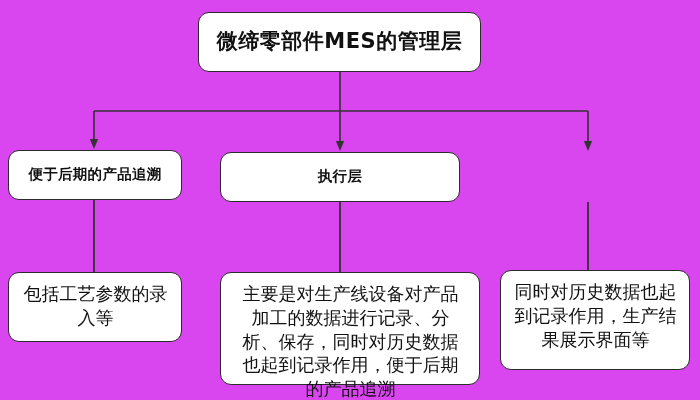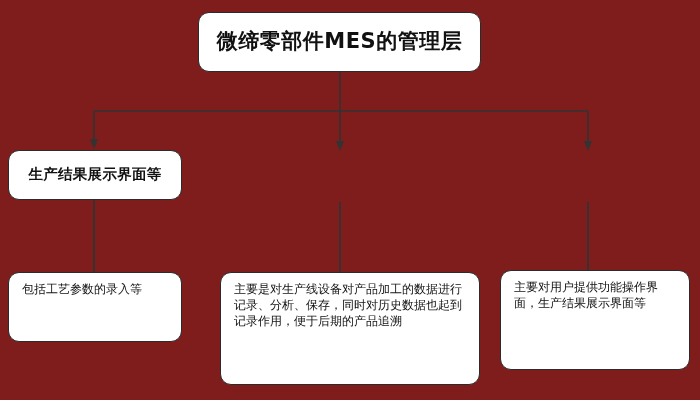--- a/index.html
+++ b/index.html
@@ -10,21 +10,21 @@
     width: 700px;
     height: 400px;
     background: #ffffff;
     font-family: "DejaVu Sans", "Liberation Sans", sans-serif;
     overflow: hidden;
   }
   #diagram-root {
     position: relative;
     width: 700px;
     height: 400px;
-    background: #7f1d1d;
+    background: #d946ef;
   }
   #connector-layer {
     position: absolute;
     left: 0;
     top: 0;
     width: 700px;
     height: 400px;
     pointer-events: none;
   }
   .node {
@@ -70,22 +70,22 @@
     letter-spacing: 0.3px;
   }
   #node-tier2-0 { left: 8px;   top: 150px; width: 174px; }
   #node-tier2-1 { left: 220px; top: 152px; width: 240px; }
   #node-tier2-2 { left: 500px; top: 152px; width: 190px; }
   
   .tier3 {
     align-items: flex-start;
   }
   .tier3 .node-label {
-    text-align: left;
-    font-size: 12px;
+    text-align: center;
+    font-size: 18px;
     font-weight: normal;
     padding: 9px 12px 9px 13px;
     box-sizing: border-box;
   }
   #node-tier3-0 { left: 8px;   top: 272px; width: 174px; height: 70px; }
   #node-tier3-1 { left: 220px; top: 272px; width: 260px; height: 113px; }
   #node-tier3-2 { left: 500px; top: 270px; width: 190px; height: 100px; }
 </style>
 </head>
 <body>
@@ -110,26 +110,29 @@
     <path d="M94,200 L94,272" stroke="#333333" stroke-width="1.8" fill="none"></path>
     <path d="M340,202 L340,272" stroke="#333333" stroke-width="1.8" fill="none"></path>
     <path d="M588,202 L588,270" stroke="#333333" stroke-width="1.8" fill="none"></path>
   </svg>
 
   <div class="node" id="node-root">
     <span class="node-label">微缔零部件MES的管理层</span>
   </div>
 
   <div class="node tier2" id="node-tier2-0">
-    <span class="node-label">生产结果展示界面等</span>
+    <span class="node-label">便于后期的产品追溯</span>
+  </div>
+  <div class="node tier2" id="node-tier2-1">
+    <span class="node-label">执行层</span>
   </div>
 
   <div class="node tier3" id="node-tier3-0">
     <span class="node-label">包括工艺参数的录入等</span>
   </div>
   <div class="node tier3" id="node-tier3-1">
     <span class="node-label">主要是对生产线设备对产品加工的数据进行记录、分析、保存，同时对历史数据也起到记录作用，便于后期的产品追溯</span>
   </div>
   <div class="node tier3" id="node-tier3-2">
-    <span class="node-label">主要对用户提供功能操作界面，生产结果展示界面等</span>
+    <span class="node-label">同时对历史数据也起到记录作用，生产结果展示界面等</span>
   </div>
 
 </div>
 
 </body></html>

